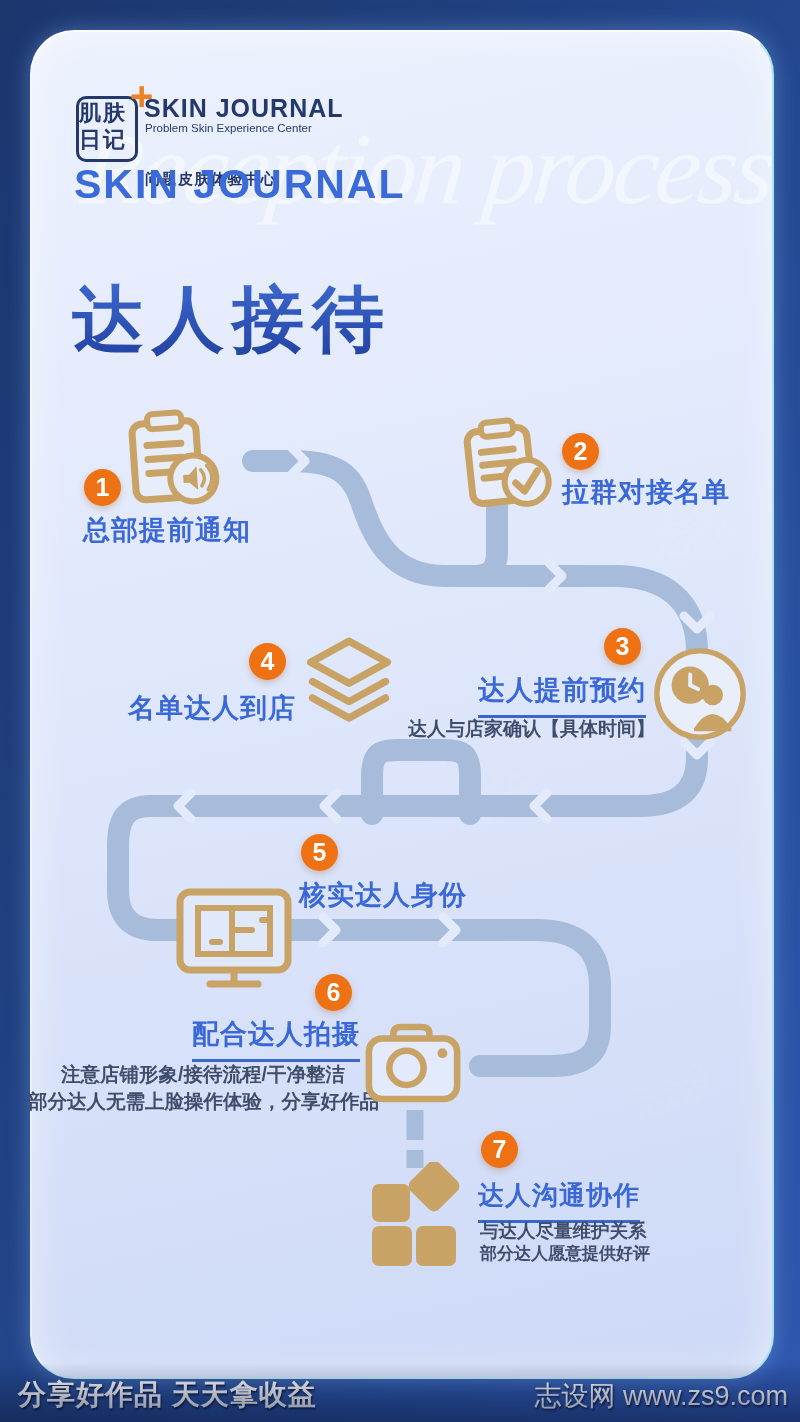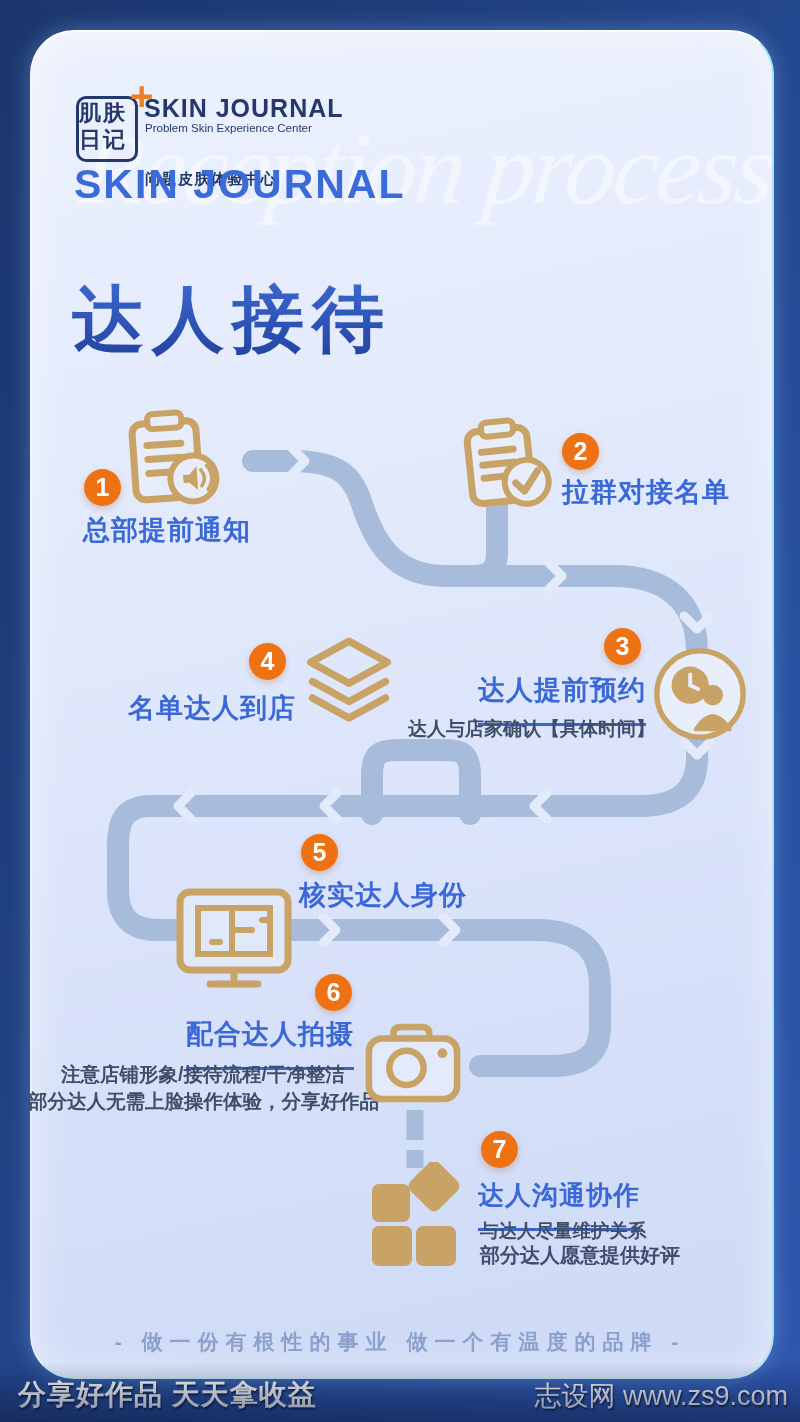--- a/index.html
+++ b/index.html
@@ -31,21 +31,21 @@
   .title-en{position:absolute;left:42px;top:126px;color:#3b6ad9;font-size:41px;font-weight:bold;
     letter-spacing:2px;line-height:52px;}
   .title-cn{position:absolute;left:40px;top:240px;font-size:72px;font-weight:900;letter-spacing:8px;
     background:linear-gradient(180deg,#3f6bd2 0%,#1f3f9e 100%);-webkit-background-clip:text;background-clip:text;
     color:transparent;text-shadow:none;}
   
   .badge{position:absolute;width:37px;height:37px;border-radius:50%;background:#ee7213;color:#fff;
     font-weight:bold;font-size:25px;display:flex;align-items:center;justify-content:center;
     box-shadow:0 3px 6px rgba(160,70,0,.25);}
   .lbl{position:absolute;color:#3a68d6;font-weight:bold;font-size:27px;letter-spacing:1px;white-space:nowrap;}
-  .u{border-bottom:3px solid #3a66c9;padding-bottom:15px;}
+  .u{border-bottom:3px solid #3a66c9;padding-bottom:7px;}
   .sub{position:absolute;color:#3f4d6b;font-size:19px;font-weight:bold;white-space:nowrap;}
   .slogan{position:absolute;left:30px;top:1328px;width:740px;text-align:center;color:#8ba1cb;
     font-size:21px;font-weight:bold;letter-spacing:7px;}
   
   .footer-left{position:absolute;left:18px;bottom:8px;color:#fdfdfd;font-size:28px;font-weight:bold;
     letter-spacing:1px;text-shadow:1px 2px 2px rgba(8,18,44,.8);}
   .footer-right{position:absolute;right:12px;bottom:8px;color:#fdfdfd;font-size:27px;
     text-shadow:1px 2px 2px rgba(8,18,44,.8);}
   .wm{position:absolute;color:#ffffff;opacity:.05;font-size:42px;font-weight:bold;transform:rotate(-18deg);
     pointer-events:none;}
@@ -188,46 +188,45 @@
       </g>
       <g stroke="#c9a266" stroke-width="7" stroke-linecap="round">
         <line x1="60" y1="86" x2="60" y2="95"></line>
         <line x1="36" y1="98" x2="84" y2="98"></line>
       </g>
     </svg>
   </div>
 
   <div>
     <div class="badge" style="left:315px;top:974px;">6</div>
-    <div class="lbl u" style="left:186px;top:1016px;">配合达人拍摄</div>
+    <div class="lbl u" style="left:192px;top:1016px;">配合达人拍摄</div>
     <div class="sub" style="left:38px;top:1061px;width:330px;text-align:center;font-size:19.5px;">注意店铺形象/接待流程/干净整洁</div>
     <div class="sub" style="left:28px;top:1088px;width:350px;text-align:center;font-size:19.5px;">部分达人无需上脸操作体验，分享好作品</div>
     <svg class="abs" style="left:364px;top:1020px;" width="98" height="86" viewBox="0 0 120 104">
       <path d="M 36 22 v-6 q0 -8 10 -8 h24 q10 0 10 8 v6" fill="none" stroke="#c9a266" stroke-width="8"></path>
       <rect x="6" y="22" width="108" height="74" rx="16" fill="#e2eafb" stroke="#c9a266" stroke-width="8"></rect>
       <circle cx="52" cy="58" r="21" fill="none" stroke="#c9a266" stroke-width="8"></circle>
       <circle cx="96" cy="40" r="6" fill="#c9a266"></circle>
     </svg>
   </div>
 
   <div>
     <div class="badge" style="left:481px;top:1131px;">7</div>
     <div class="lbl u" style="left:478px;top:1178px;font-size:26px;">达人沟通协作</div>
     <div class="sub" style="left:480px;top:1218px;font-size:18.5px;">与达人尽量维护关系</div>
-    <div class="sub" style="left:480px;top:1242px;font-size:20px;">部分达人愿意提供好评</div>
+    <div class="sub" style="left:480px;top:1242px;font-size:17px;">部分达人愿意提供好评</div>
     <svg class="abs" style="left:368px;top:1162px;" width="104" height="108" viewBox="0 0 104 108">
       <g fill="#c9a266">
         <rect x="4" y="22" width="38" height="38" rx="7"></rect>
         <rect x="46" y="4" width="40" height="40" rx="7" transform="rotate(45 66 24)"></rect>
         <rect x="4" y="64" width="40" height="40" rx="7"></rect>
         <rect x="48" y="64" width="40" height="40" rx="7"></rect>
       </g>
     </svg>
   </div>
 
-  <div class="slogan">-  做一份有根性的事业  做一个有温度的品牌  -</div>
 
   <div>
     <div class="footer-left">分享好作品 天天拿收益</div>
     <div class="footer-right">志设网 www.zs9.com</div>
   </div>
 
 </div>
 
 </body></html>

